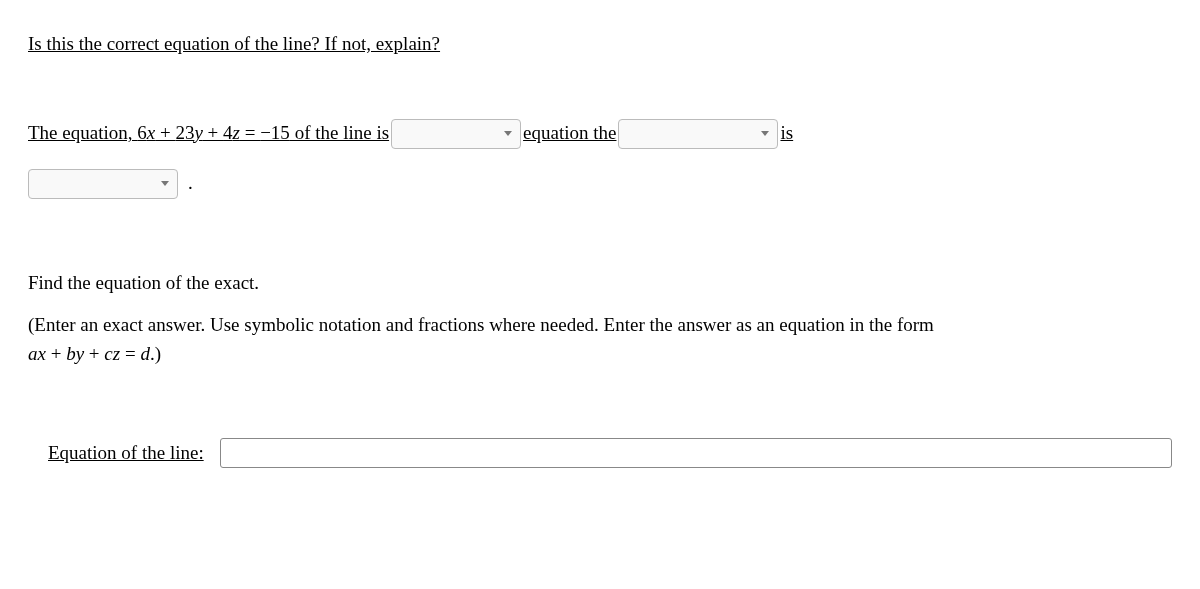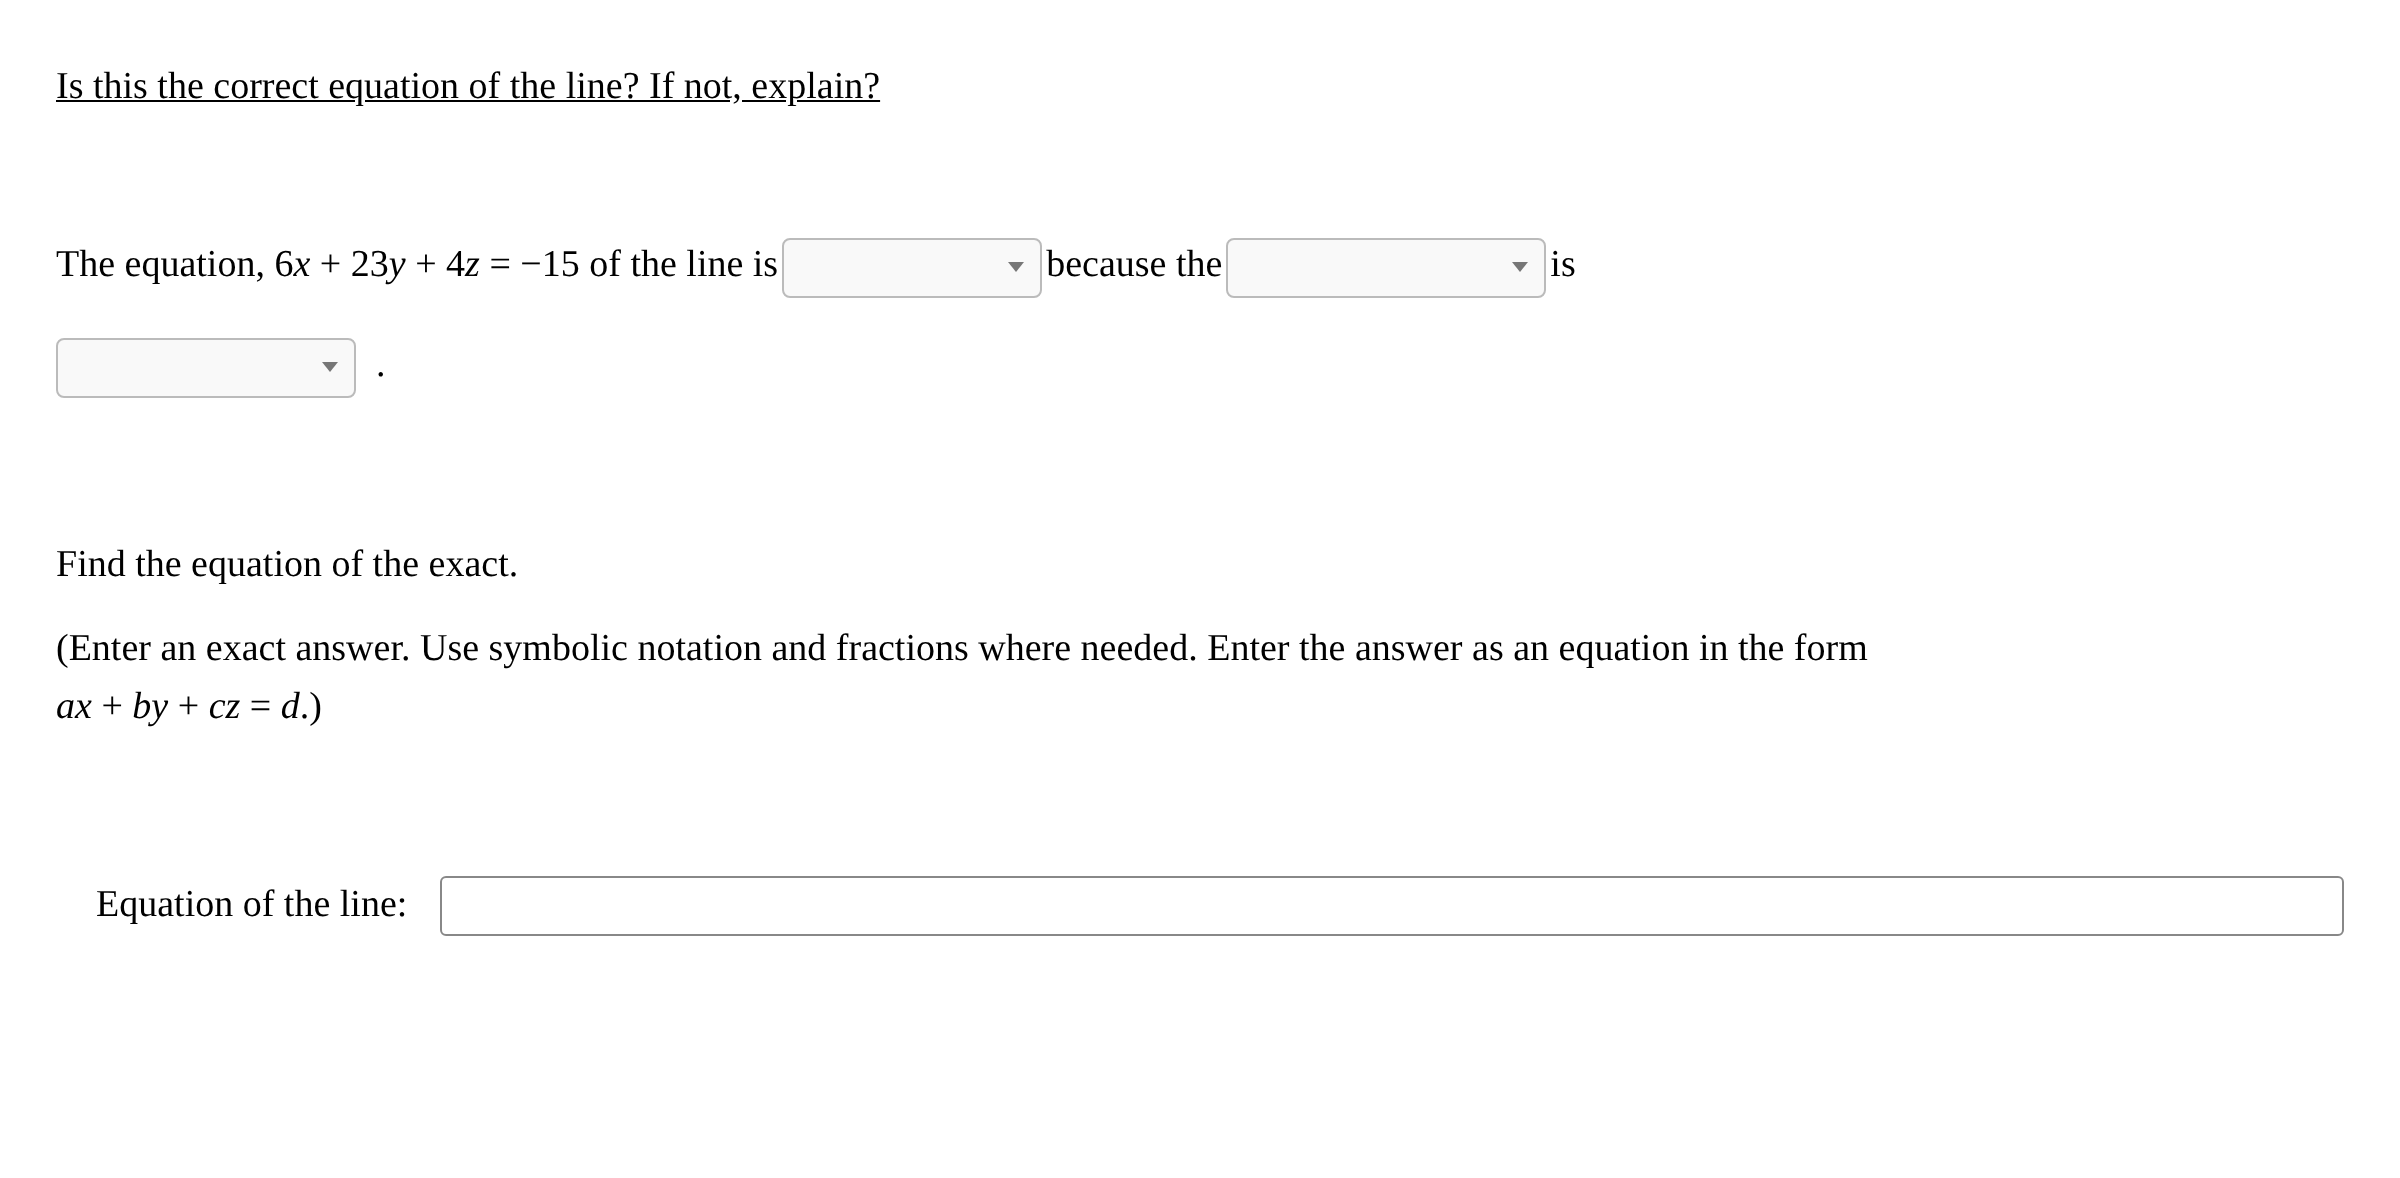--- a/index.html
+++ b/index.html
@@ -14,20 +14,21 @@
     .question-text {
       margin-bottom: 60px;
       text-decoration: underline;
     }
     .fill-line {
       display: flex;
       align-items: center;
       flex-wrap: wrap;
       gap: 2px;
       margin-bottom: 20px;
+      text-decoration: underline;
     }
     .fill-line-2 {
       display: flex;
       align-items: center;
       gap: 6px;
       margin-bottom: 70px;
     }
     .math-var { font-style: italic; }
     .select-wrap {
       display: inline-flex;
@@ -50,20 +51,21 @@
       border-top: 5px solid #777;
       margin-left: 6px;
     }
     .section-prompt { margin-bottom: 14px; }
     .help-text { margin-bottom: 70px; margin-top: 12px; }
     .answer-row {
       display: flex;
       align-items: center;
       gap: 16px;
       padding-left: 20px;
+      text-decoration: underline;
     }
     .text-input {
       flex: 1;
       border: 1px solid #888;
       border-radius: 3px;
       height: 30px;
       padding: 4px 8px;
       font-family: inherit;
       font-size: 17px;
       background: #fff;
@@ -76,21 +78,21 @@
 <div>
   <p class="question-text">Is this the correct equation of the line? If not, explain?</p>
 
   <div class="fill-line">
     <span>
       <span>The equation, </span><span>6</span><span class="math-var">x</span><span> + </span><span>23</span><span class="math-var">y</span><span> + </span><span>4</span><span class="math-var">z</span><span> = </span><span>−15</span><span> of the line is </span>
     </span>
     <span class="select-wrap">
       <span class="select-caret"></span>
     </span>
-    <span> because the </span>
+    <span> equation the </span>
     <span class="select-wrap wider">
       <span class="select-caret"></span>
     </span>
     <span> is</span>
   </div>
 
   <div class="fill-line-2">
     <span class="select-wrap wide">
       <span class="select-caret"></span>
     </span>

